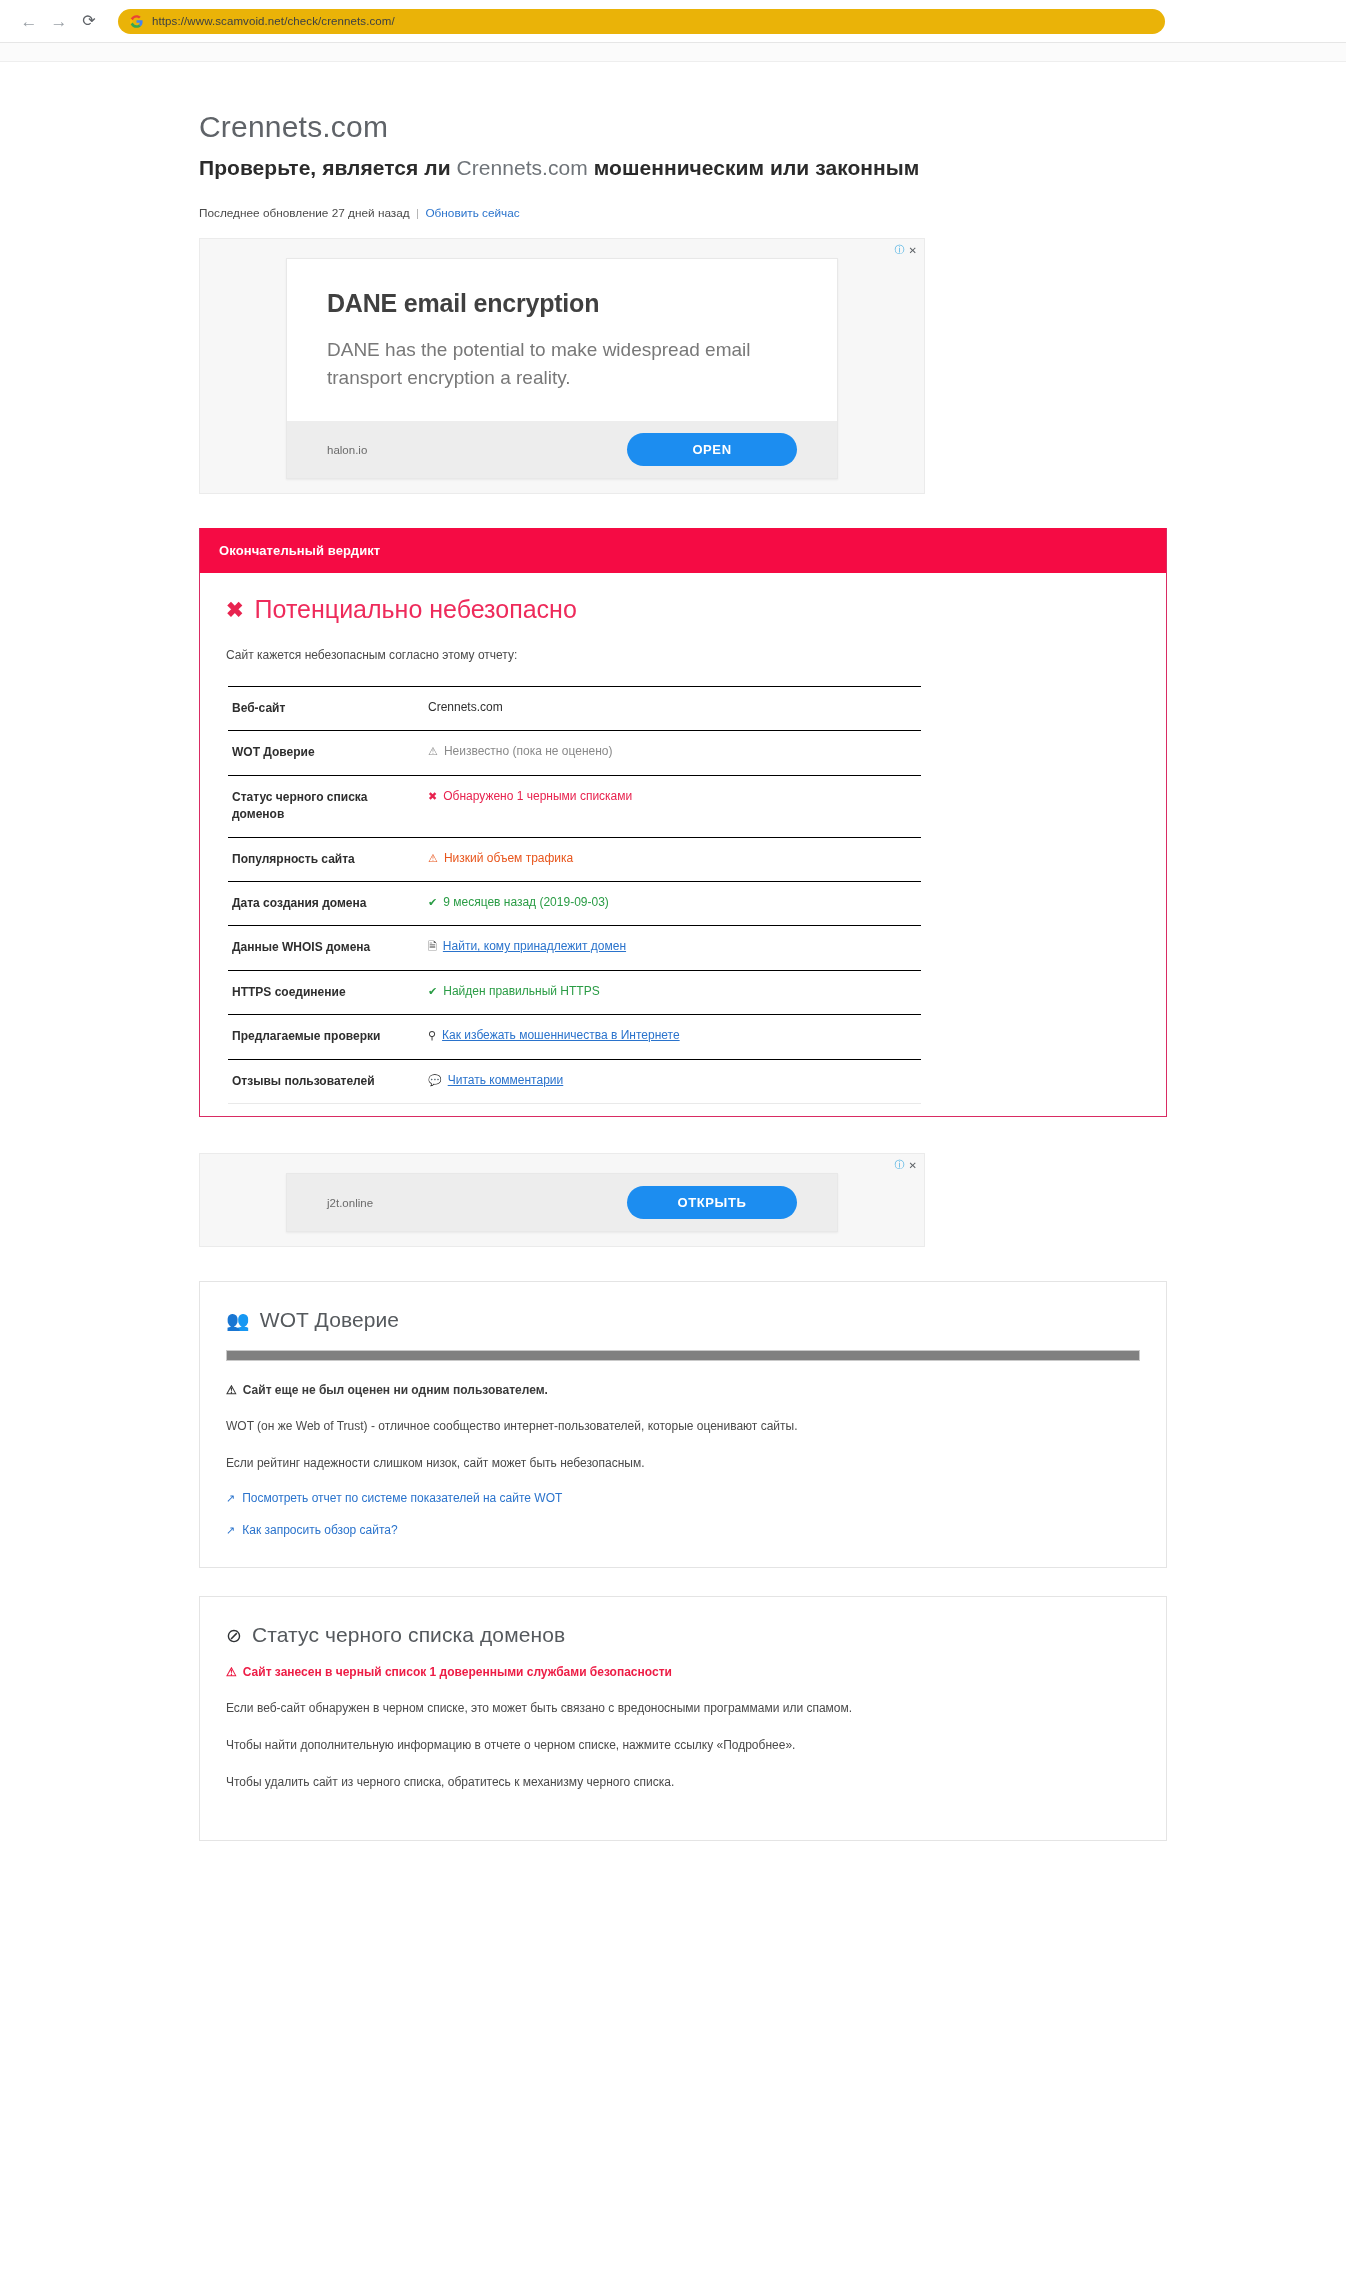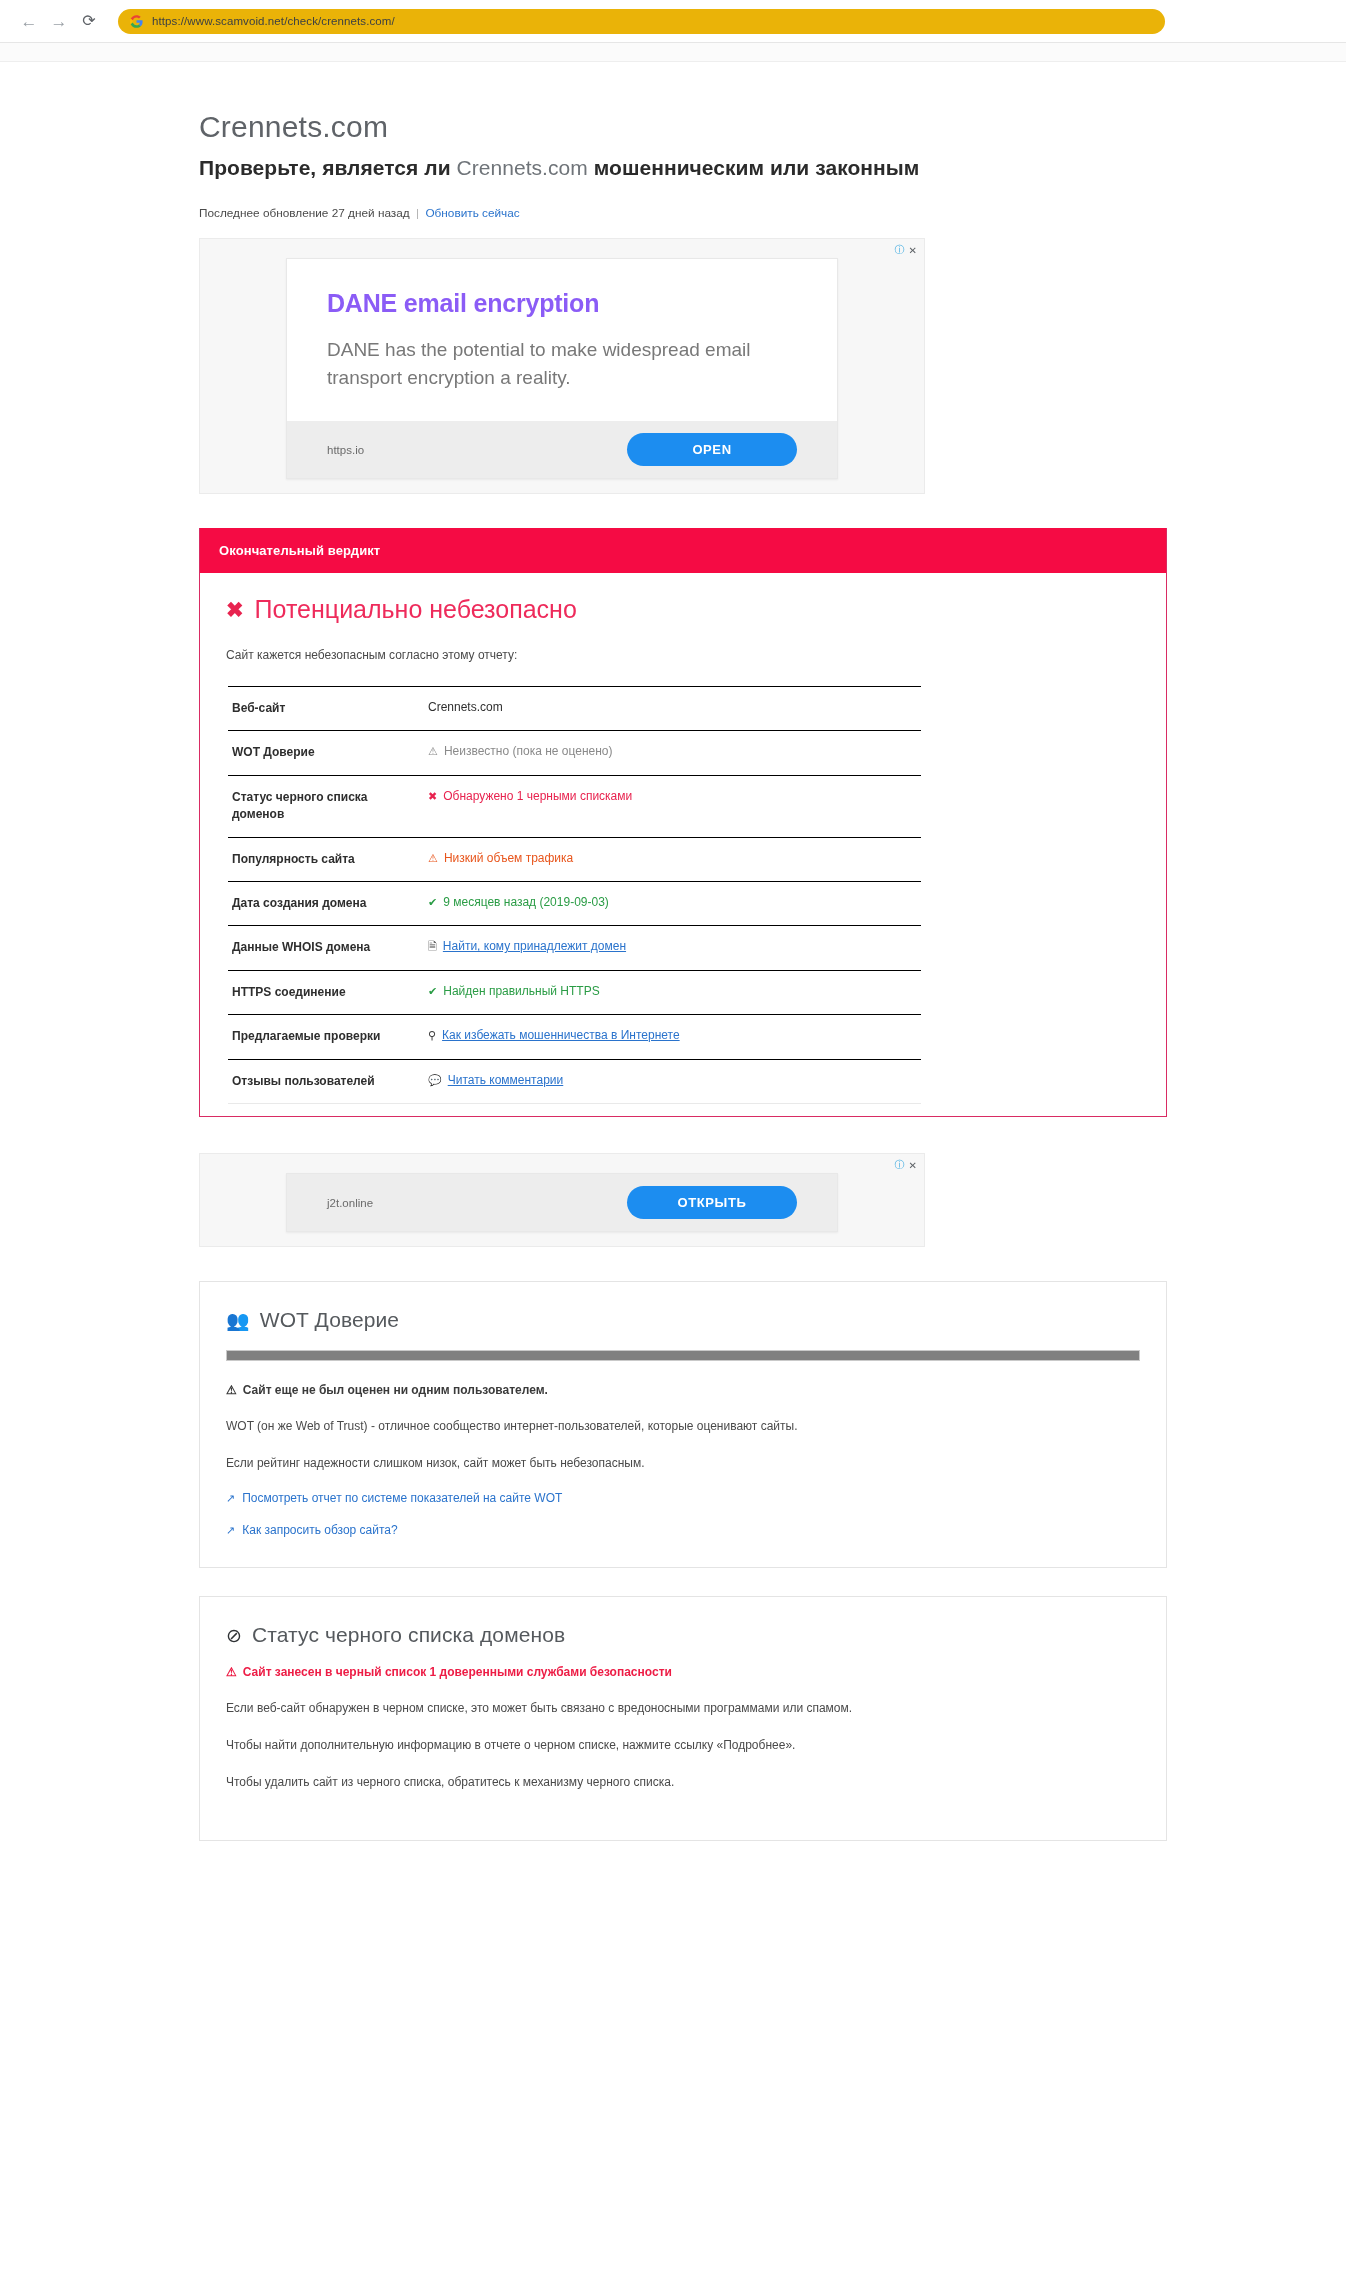--- a/index.html
+++ b/index.html
@@ -140,21 +140,21 @@
     margin: 7px auto 0 auto;
     background: #ffffff;
     border: 1px solid #e8e8e8;
     box-sizing: border-box;
     box-shadow: 0 1px 2px rgba(0,0,0,0.06);
   }
   .ad-body { padding: 30px 40px 30px 40px; }
   .ad-head {
     font-size: 25px;
     font-weight: 700;
-    color: #8b5cf6;
+    color: #404040;
     margin: 0 0 18px 0;
     letter-spacing: -0.2px;
   }
   .ad-desc {
     font-size: 19px;
     color: #787878;
     line-height: 1.45;
     margin: 0;
   }
   .ad-foot {
@@ -345,21 +345,21 @@
       <div class="ad-badges">
         <span>ⓘ</span>
         <span class="x-glyph">✕</span>
       </div>
       <div class="ad-card">
         <div class="ad-body">
           <div class="ad-head">DANE email encryption</div>
           <p class="ad-desc">DANE has the potential to make widespread email transport encryption a reality.</p>
         </div>
         <div class="ad-foot">
-          <span class="ad-domain">https.io</span>
+          <span class="ad-domain">halon.io</span>
           <button class="ad-cta">OPEN</button>
         </div>
       </div>
     </div>
 
     <div class="verdict">
       <div class="verdict-header">Окончательный вердикт</div>
       <div class="verdict-body">
         <div class="verdict-title">
           <span class="x-mark">✖</span>

